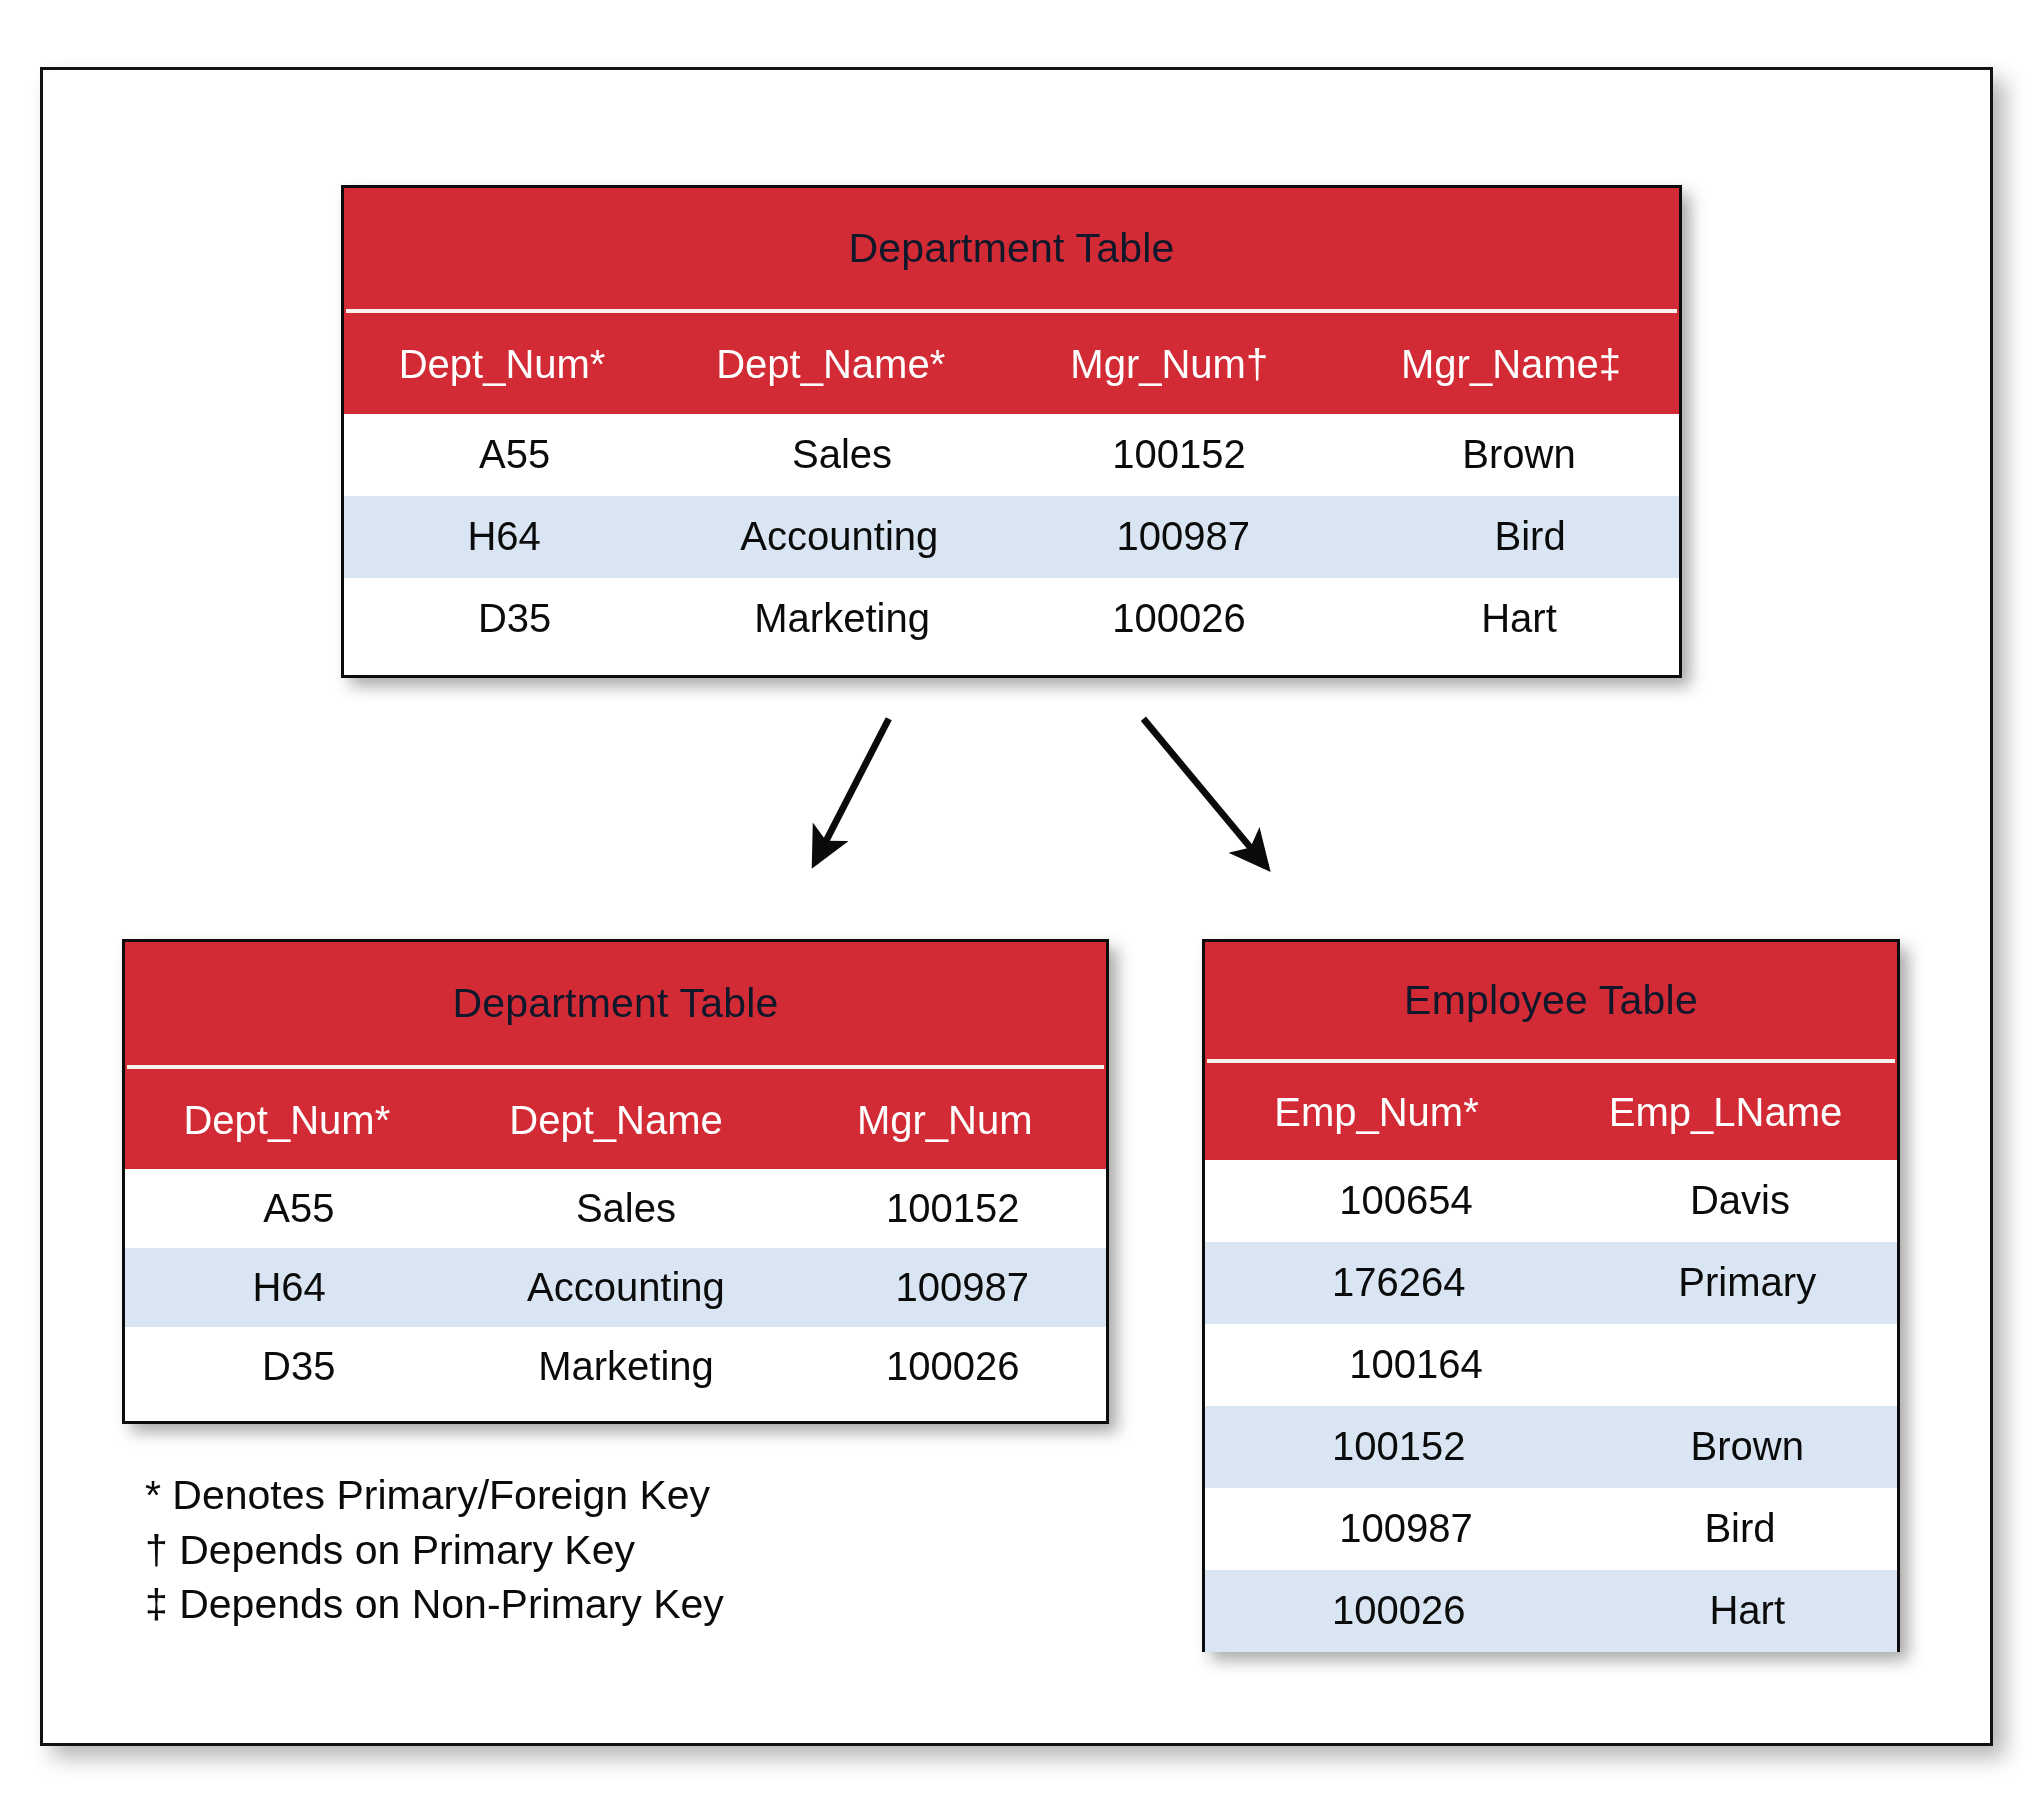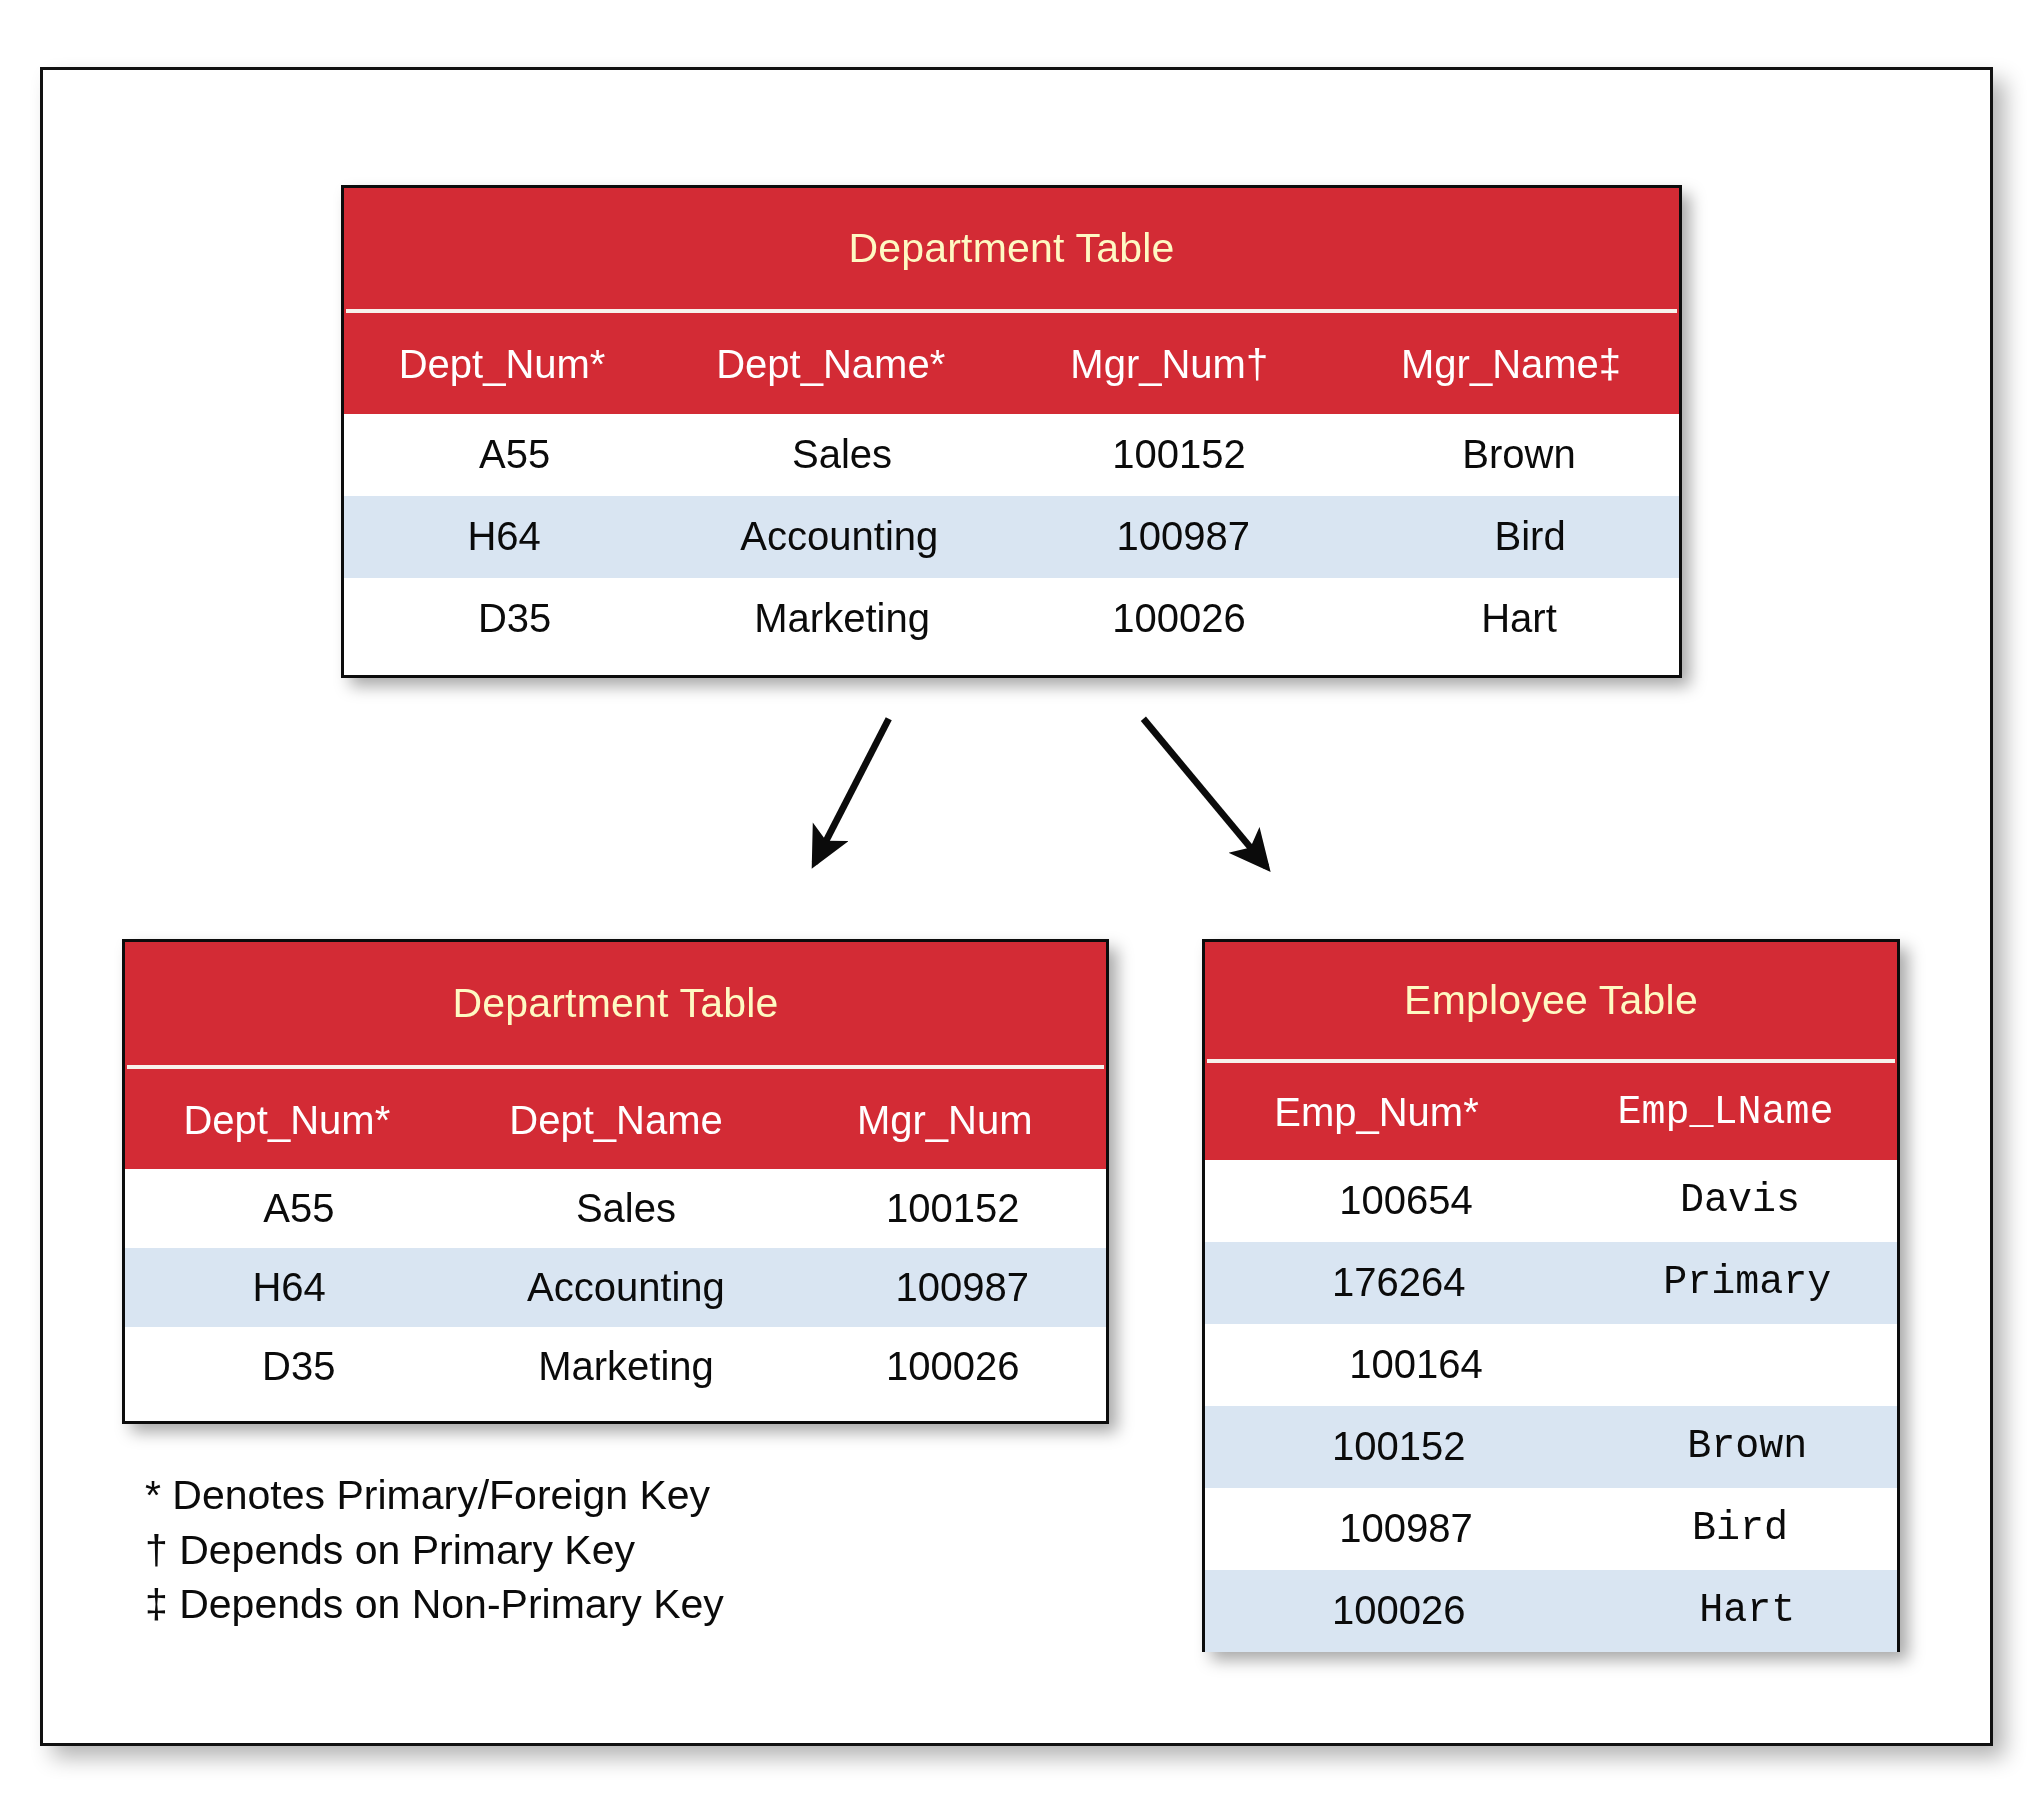--- a/index.html
+++ b/index.html
@@ -31,21 +31,21 @@
   
   .db-table {
     position: absolute;
     background: #ffffff;
     border: 3.8px solid #0c0c0c;
     box-sizing: border-box;
     box-shadow: 8.6px 8.6px 15.4px rgba(0,0,0,0.35);
   }
   .tbl-title {
     background: #d32b35;
-    color: #fef9c3;
+    color: #0f172a;
     text-align: center;
     font-weight: 400;
     letter-spacing: 0.2px;
     display: flex;
     align-items: center;
     justify-content: center;
   }
   .tbl-title-rule {
     background: #d32b35;
     padding: 0 1.9px;
@@ -109,21 +109,21 @@
   #table-emp {
     left: 1199px;
     top: 937px;
     width: 698px;
     height: 713px;
   }
   #table-emp .tbl-title { height: 117px; font-size: 41px; }
   #table-emp .tbl-head  { height: 94px;  font-size: 40px; }
   #table-emp .tbl-row   { height: 82px;  font-size: 40px; padding-left: 24px; }
   #table-emp .c0 { width: 50%; }
-  #table-emp .c1 { width: 50%; font-family: Liberation Mono, monospace; }
+  #table-emp .c1 { width: 50%; }
 
   
   #legend {
     position: absolute;
     left: 142px;
     top: 1465px;
     color: #0b0b0b;
     font-size: 41px;
     line-height: 1.33;
   }

